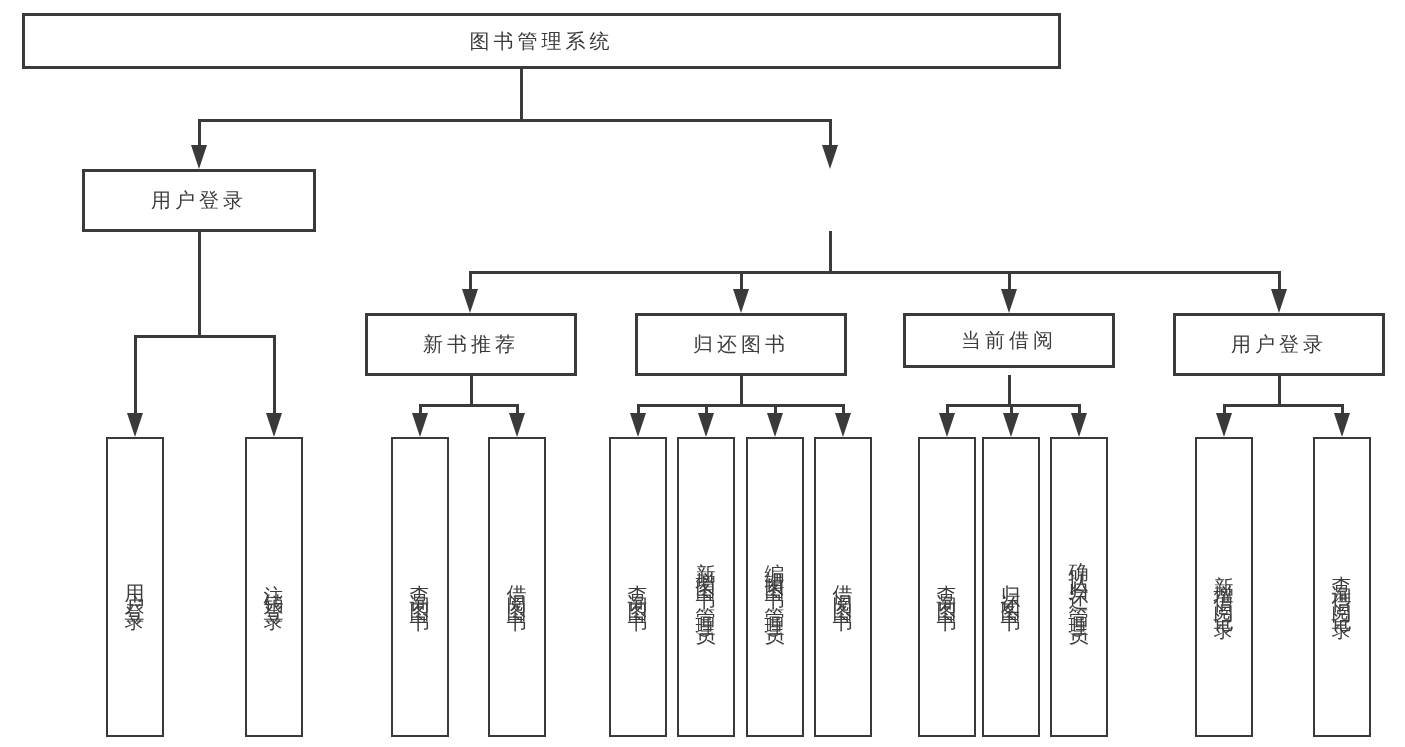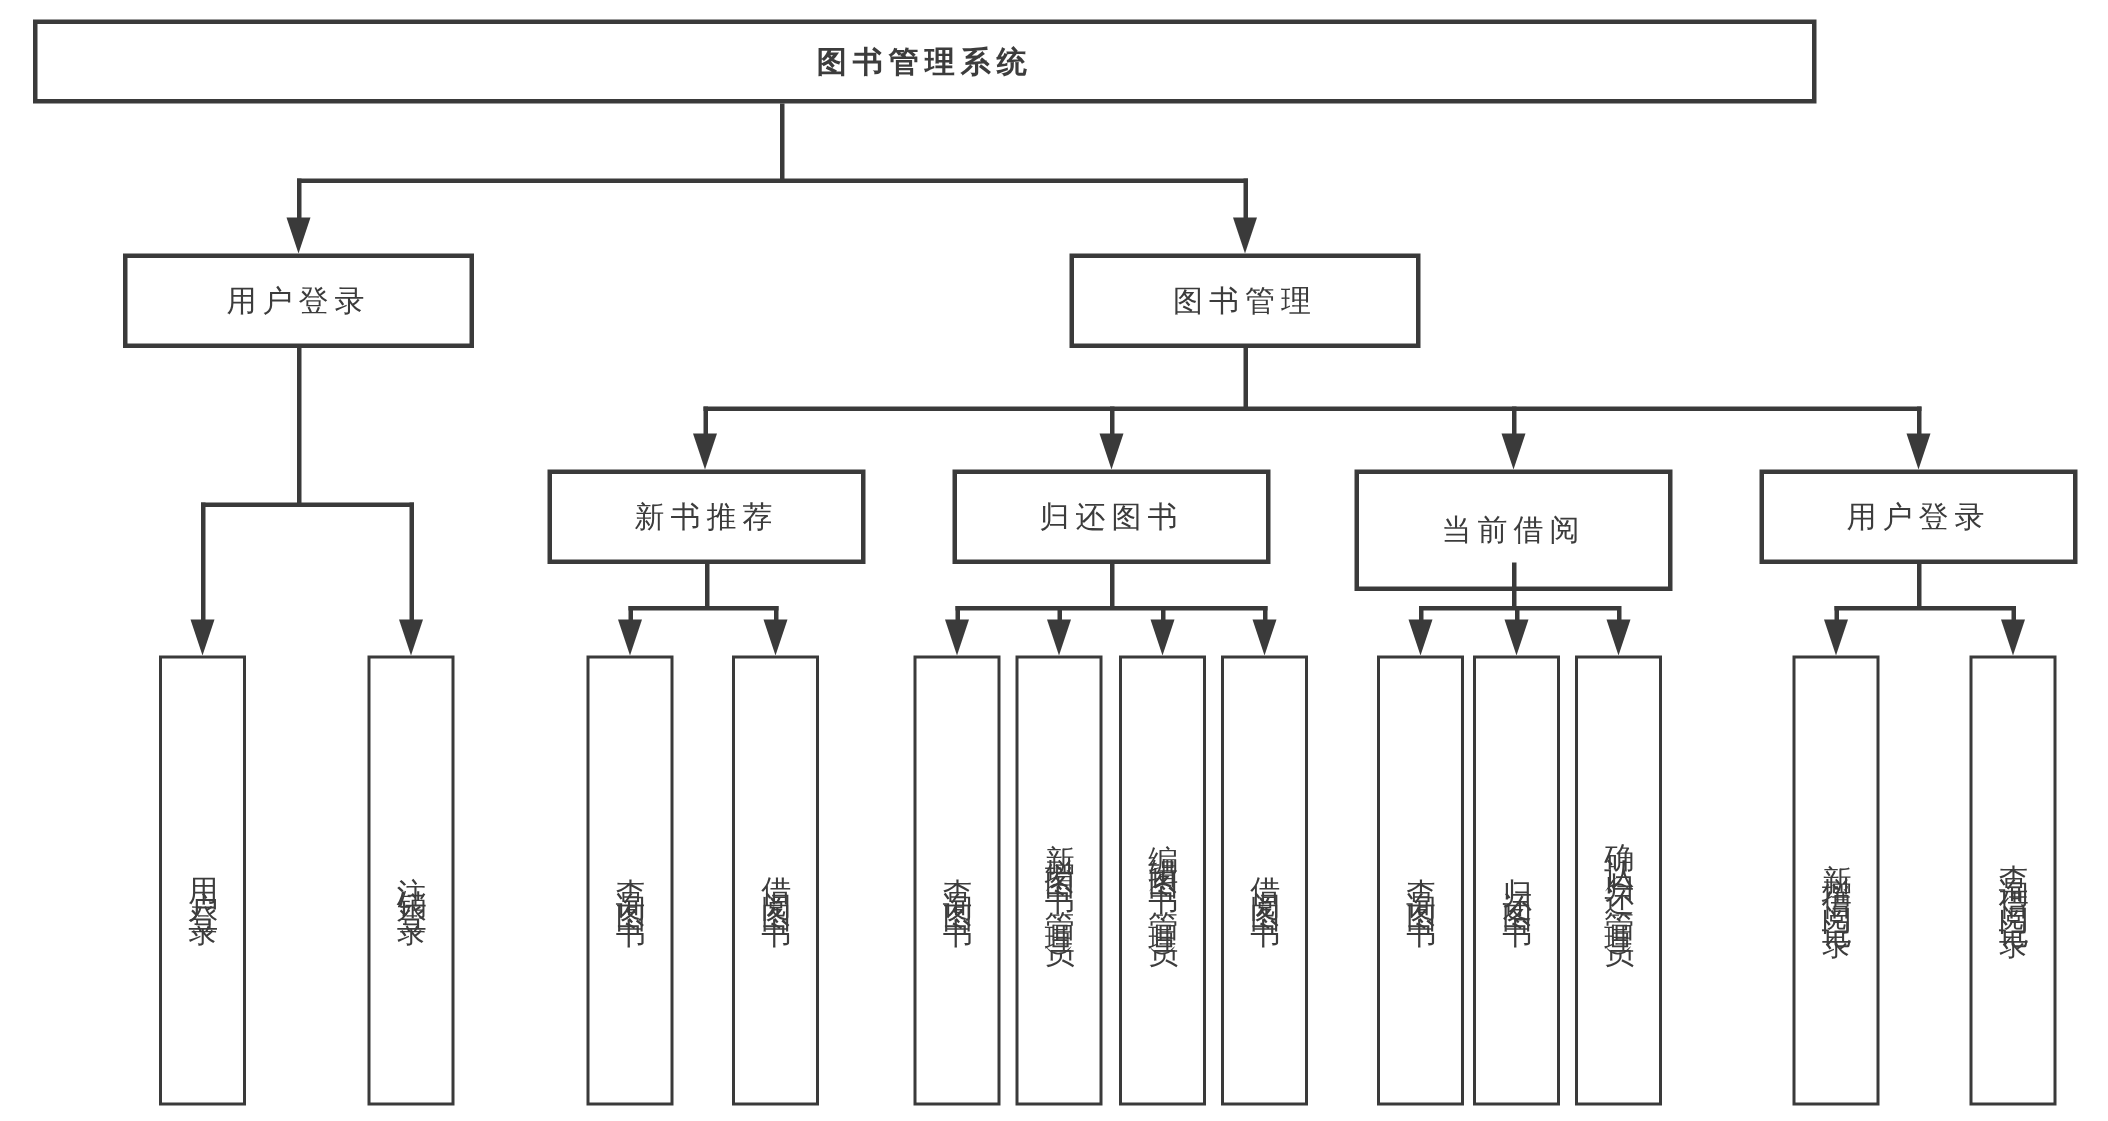--- a/index.html
+++ b/index.html
@@ -16,36 +16,33 @@
   .ah{position:absolute;width:0;height:0;border-left:8px solid transparent;
       border-right:8px solid transparent;border-top:24px solid var(--line,#3a3a3a);}
   .wm{position:absolute;left:1183px;top:716px;font-size:19px;letter-spacing:1px;
       color:var(--watermark,#a6a6a6);white-space:nowrap;z-index:6;}
 </style>
 </head>
 <body>
 
 <div class="canvas">
 
-  <div class="box" style="left:22px;top:13px;width:1189px;height:56px;font-weight:bold;">
+  <div class="box" style="left:22px;top:13px;width:1039px;height:56px;">
     <span class="hlabel">图书管理系统</span>
   </div>
 
   <div class="vl" style="left:520px;top:69px;height:52px;"></div>
   <div class="hl" style="left:198px;top:119px;width:634px;"></div>
   <div class="vl" style="left:198px;top:119px;height:28px;"></div>
   <div class="vl" style="left:829px;top:119px;height:28px;"></div>
   <div class="ah" style="left:191px;top:145px;"></div>
   <div class="ah" style="left:822px;top:145px;"></div>
 
   <div class="box" style="left:82px;top:169px;width:234px;height:63px;">
     <span class="hlabel">用户登录</span>
-  </div>
-  <div class="box" style="left:713px;top:169px;width:234px;height:63px;">
-    <span class="hlabel">图书管理</span>
   </div>
 
   <div class="vl" style="left:198px;top:231px;height:105px;"></div>
   <div class="hl" style="left:134px;top:335px;width:142px;"></div>
   <div class="vl" style="left:134px;top:335px;height:80px;"></div>
   <div class="vl" style="left:273px;top:335px;height:80px;"></div>
   <div class="ah" style="left:127px;top:413px;"></div>
   <div class="ah" style="left:266px;top:413px;"></div>
 
   <div class="vl" style="left:829px;top:231px;height:42px;"></div>
@@ -58,21 +55,21 @@
   <div class="ah" style="left:733px;top:289px;"></div>
   <div class="ah" style="left:1001px;top:289px;"></div>
   <div class="ah" style="left:1271px;top:289px;"></div>
 
   <div class="box" style="left:365px;top:313px;width:212px;height:63px;">
     <span class="hlabel">新书推荐</span>
   </div>
   <div class="box" style="left:635px;top:313px;width:212px;height:63px;">
     <span class="hlabel">归还图书</span>
   </div>
-  <div class="box" style="left:903px;top:313px;width:212px;height:81px;">
+  <div class="box" style="left:903px;top:313px;width:212px;height:55px;">
     <span class="hlabel">当前借阅</span>
   </div>
   <div class="box" style="left:1173px;top:313px;width:212px;height:63px;">
     <span class="hlabel">用户登录</span>
   </div>
 
   <div class="vl" style="left:470px;top:375px;height:31px;"></div>
   <div class="vl" style="left:740px;top:375px;height:31px;"></div>
   <div class="vl" style="left:1008px;top:375px;height:31px;"></div>
   <div class="vl" style="left:1278px;top:375px;height:31px;"></div>

